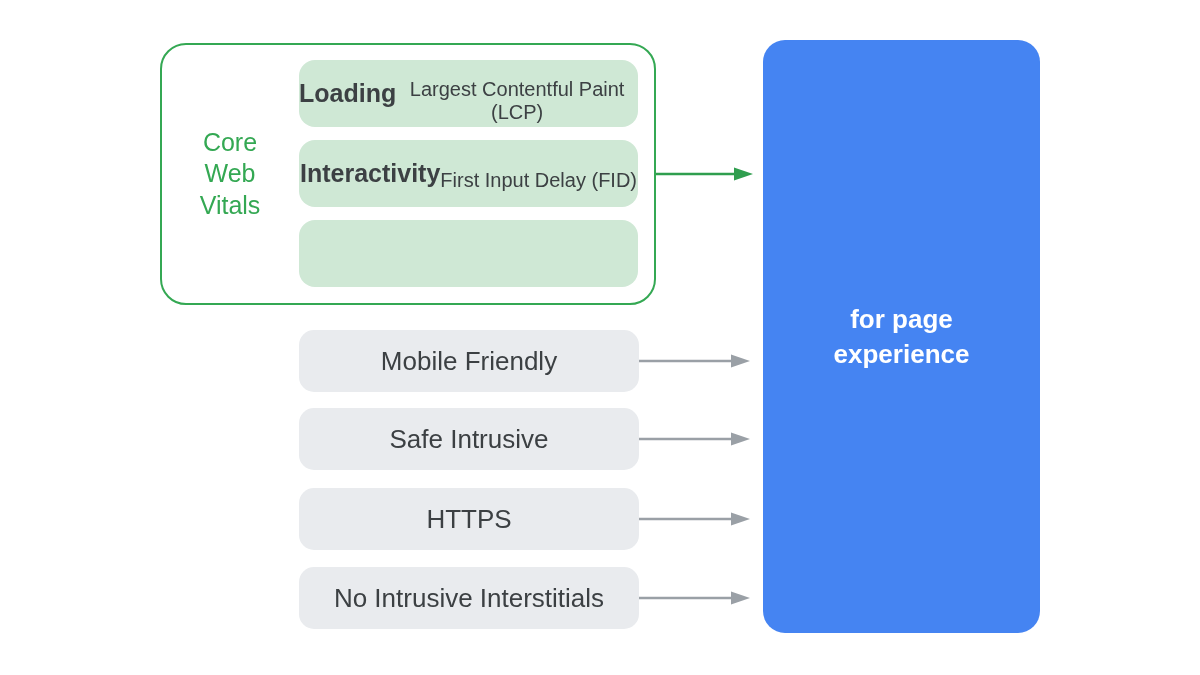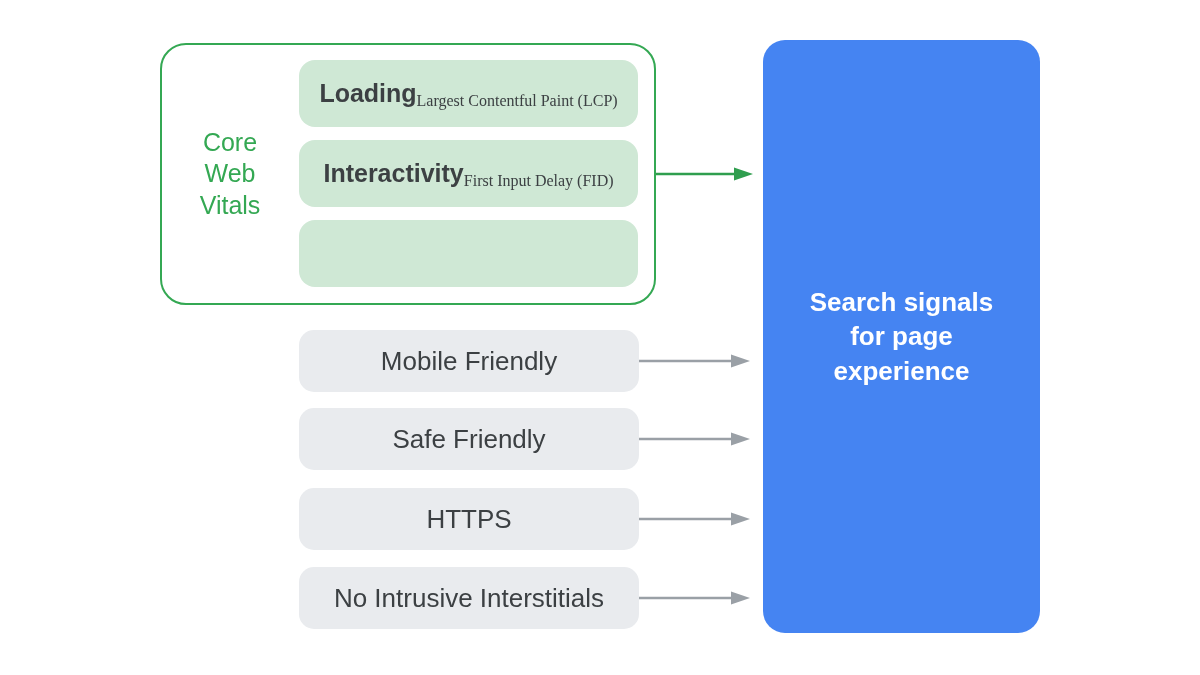--- a/index.html
+++ b/index.html
@@ -44,21 +44,21 @@
   .pill.green{
     height:67px;background:var(--green-fill);border-radius:16px;
   }
   .pill.gray{
     height:62px;width:340px;background:var(--gray-fill);border-radius:15px;
   }
   .pill-title{
     color:var(--dark-text);font-size:25px;font-weight:600;line-height:1.15;
   }
   .pill-sub{
-    color:var(--dark-text);font-size:16px;font-weight:400;margin-top:14px;font-family:Liberation Serif, serif;
+    color:var(--dark-text);font-size:20px;font-weight:400;margin-top:14px;
   }
   .gray-label{
     color:var(--dark-text);font-size:26px;font-weight:400;
   }
   .pill.g1{top:60px;} .pill.g2{top:140px;} .pill.g3{top:220px;}
   .pill.s1{top:330px;justify-content:center;} .pill.s2{top:408px;} .pill.s3{top:488px;} .pill.s4{top:567px;}
   .arrow{position:absolute;display:block;}
   .arrow.green-a{left:656px;top:166px;}
   .arrow.gray-a1{left:639px;top:353px;}
   .arrow.gray-a2{left:639px;top:431px;}
@@ -96,21 +96,21 @@
     <div class="pill-title">Interactivity</div>
     <div class="pill-sub">First Input Delay (FID)</div>
   </div>
   <div class="pill green g3">
   </div>
 
   <div class="pill gray s1">
     <div class="gray-label">Mobile Friendly</div>
   </div>
   <div class="pill gray s2">
-    <div class="gray-label">Safe Friendly</div>
+    <div class="gray-label">Safe Intrusive</div>
   </div>
   <div class="pill gray s3">
     <div class="gray-label">HTTPS</div>
   </div>
   <div class="pill gray s4">
     <div class="gray-label">No Intrusive Interstitials</div>
   </div>
 
   <svg class="arrow green-a" width="100" height="16" viewBox="0 0 100 16">
     <line x1="0" y1="8" x2="79" y2="8" stroke="var(--green-arrow)" stroke-width="2.6"></line>
@@ -127,18 +127,17 @@
   <svg class="arrow gray-a3" width="114" height="16" viewBox="0 0 114 16">
     <line x1="0" y1="8" x2="93" y2="8" stroke="var(--gray-arrow)" stroke-width="2.6"></line>
     <polygon points="92,1.5 111,8 92,14.5" fill="var(--gray-arrow)"></polygon>
   </svg>
   <svg class="arrow gray-a4" width="114" height="16" viewBox="0 0 114 16">
     <line x1="0" y1="8" x2="93" y2="8" stroke="var(--gray-arrow)" stroke-width="2.6"></line>
     <polygon points="92,1.5 111,8 92,14.5" fill="var(--gray-arrow)"></polygon>
   </svg>
 
   <div class="result-box">
-    <span>Search signals</span>
     <span>for page</span>
     <span>experience</span>
   </div>
 
 </div>
 
 </body></html>

